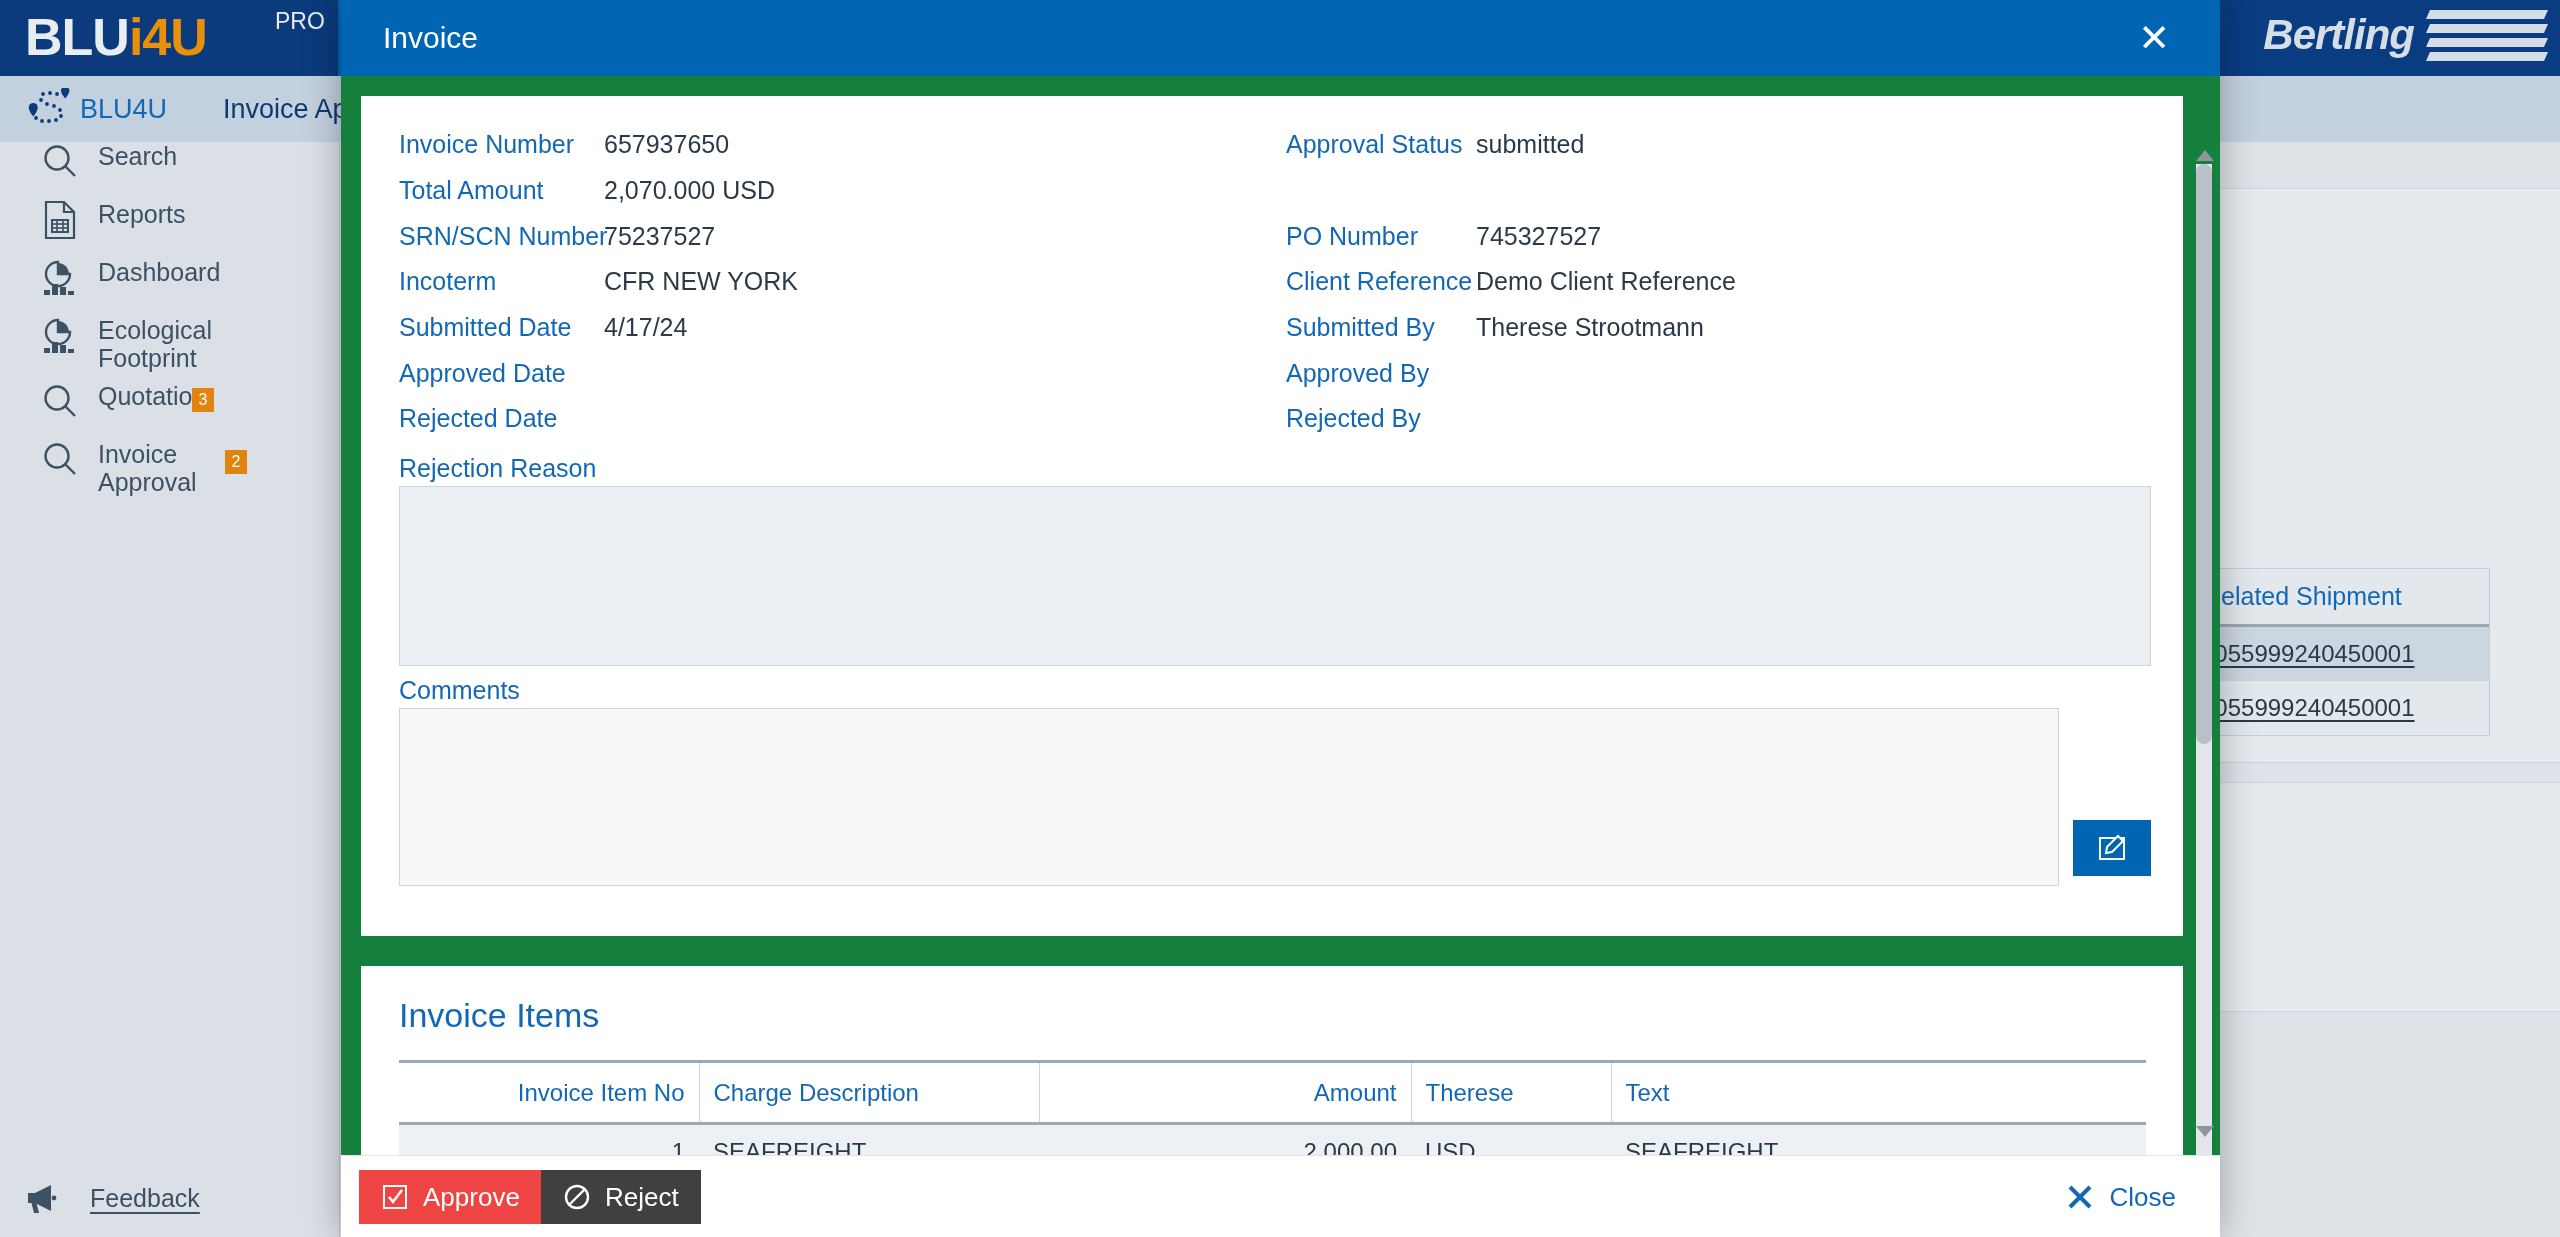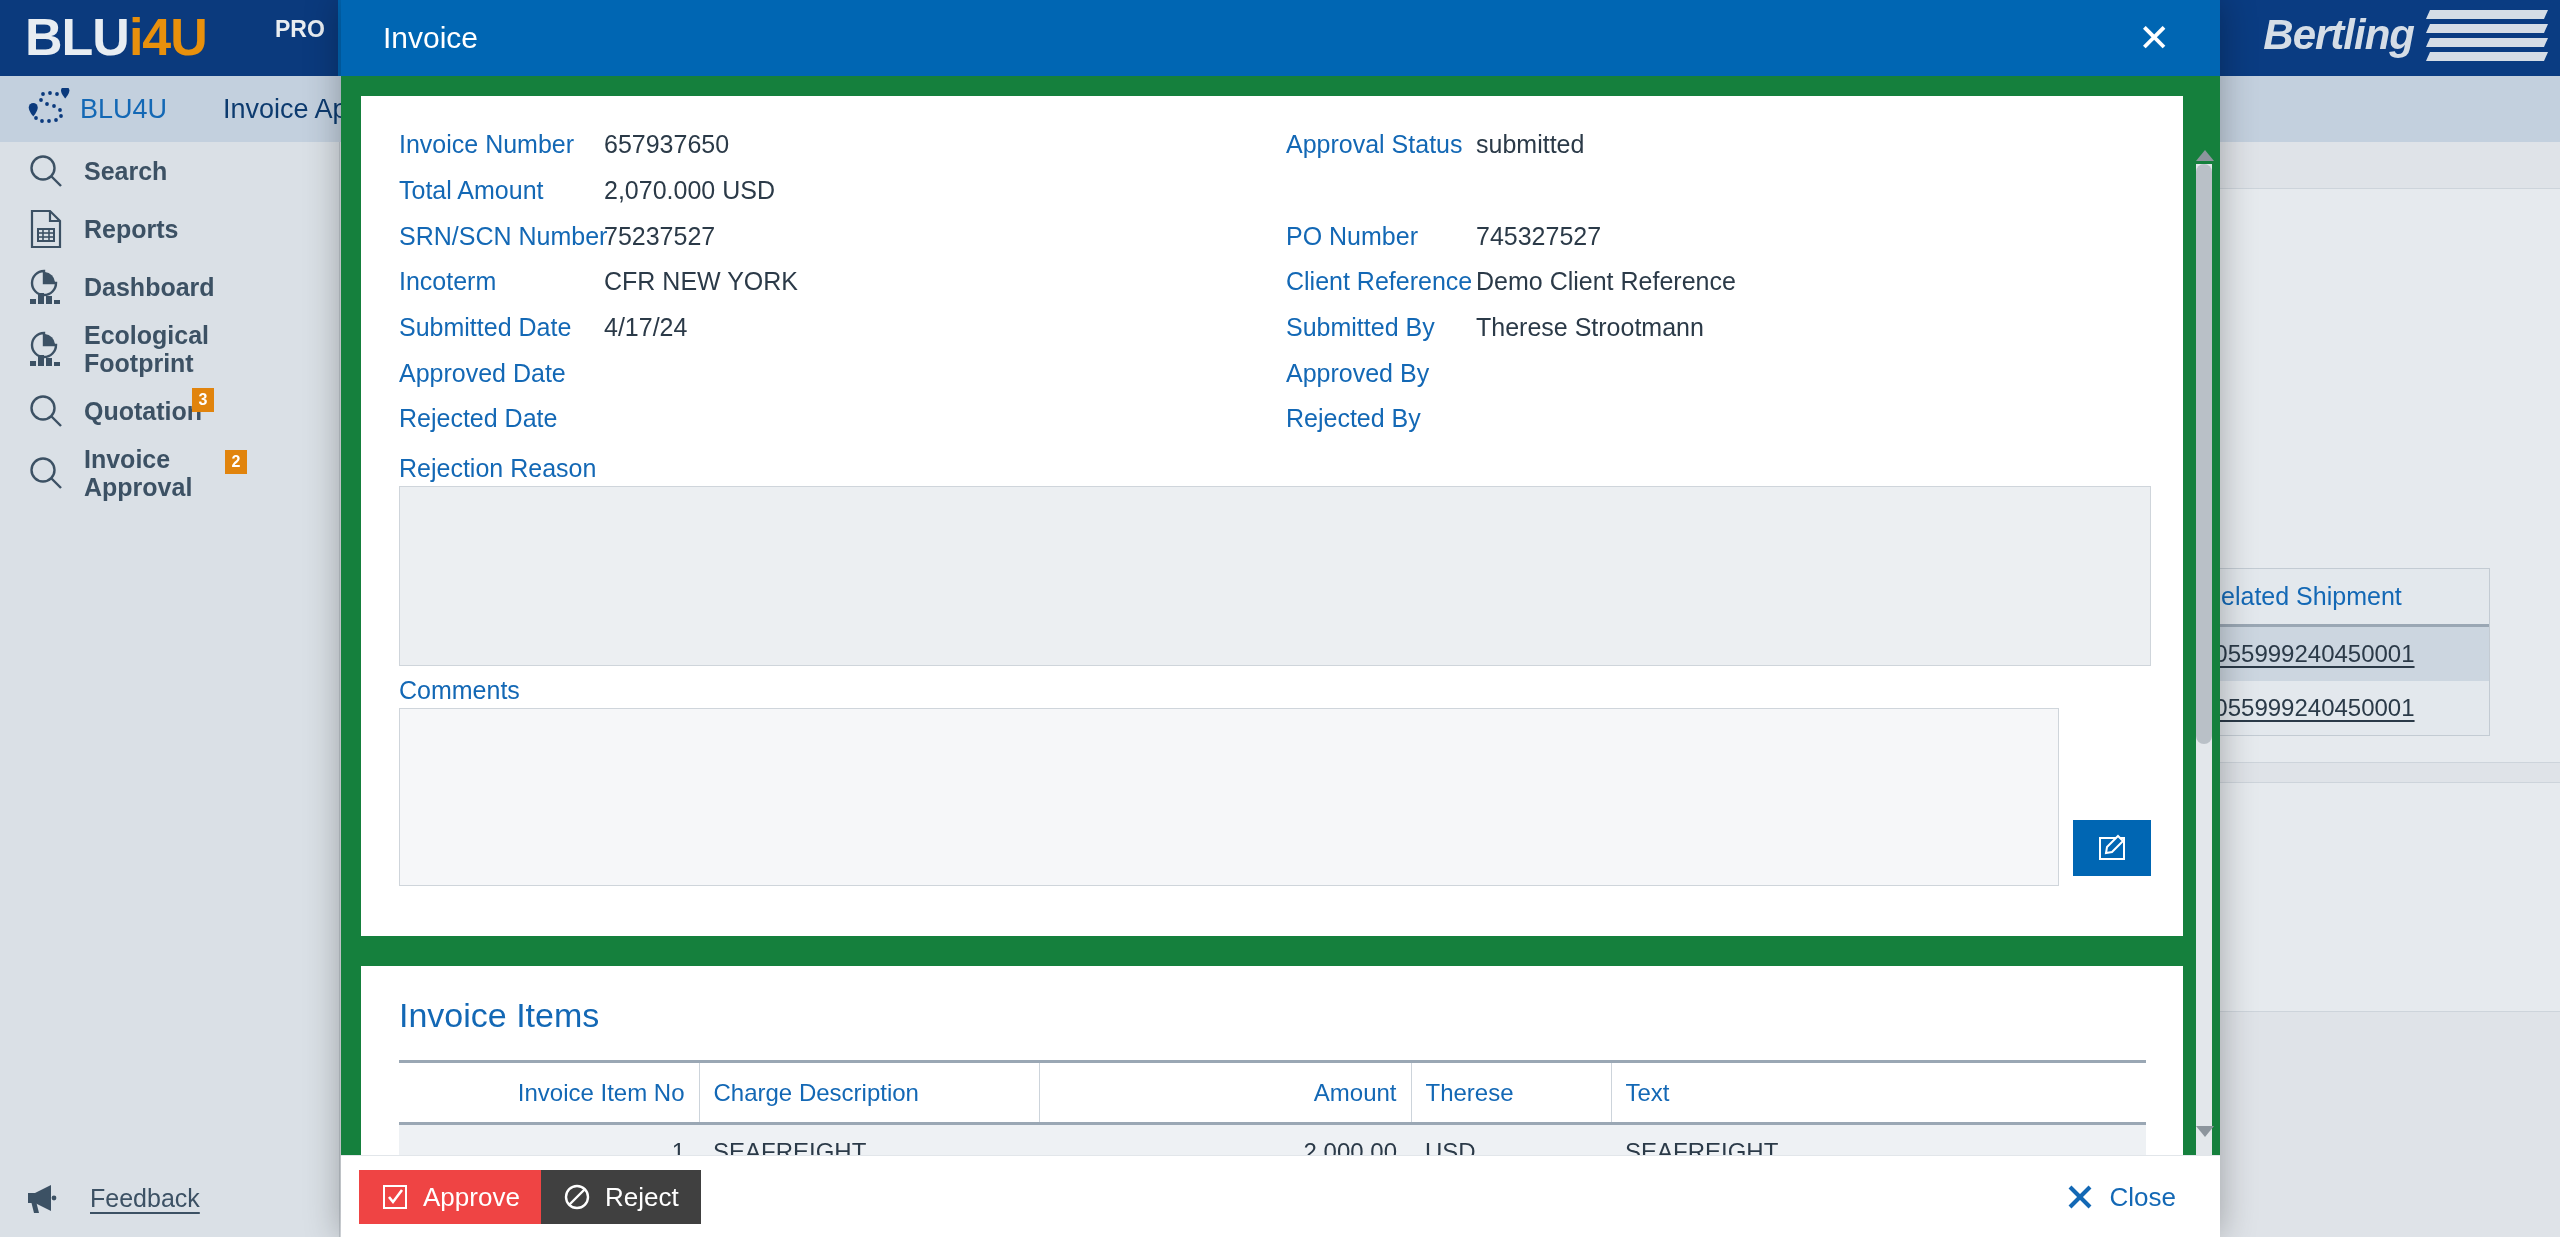--- a/index.html
+++ b/index.html
@@ -24,22 +24,22 @@
     position: absolute; left: 338px; top: 0; width: 1007px; height: 76px;
     background: #0066b3;
   }
   .logo-blu4u {
     position: absolute; left: 25px; top: 8px;
     font-size: 52px; font-weight: bold; letter-spacing: -1px;
     color: #e8edf2; line-height: 58px; white-space: nowrap;
   }
   .logo-blu4u .orange { color: #e8900c; }
   .logo-pro {
-    position: absolute; left: 275px; top: 16px;
-    font-size: 23px; font-weight: bold; color: #e9edf1; letter-spacing: 0px;
+    position: absolute; left: 275px; top: 8px;
+    font-size: 23px; font-weight: normal; color: #e9edf1; letter-spacing: 0px;
   }
   .bertling {
     position: absolute; right: 14px; top: 4px;
     height: 62px; display: flex; align-items: center; gap: 14px;
   }
   .bertling-word {
     font-family: "Liberation Sans", sans-serif;
     font-size: 42px; font-style: italic; font-weight: bold;
     color: #d5dde6; letter-spacing: -1px;
   }
@@ -65,23 +65,22 @@
   .page-title-bg {
     margin-left: 56px; color: #0d3b6f; font-size: 27px; font-weight: 500;
   }
 
   
   .sidebar {
     position: absolute; left: 0; top: 142px; width: 340px; height: 1095px;
     background: #dae0e6; border-right: 1px solid #c0c7ce;
   }
   .side-item {
-    display: flex; align-items: center; height: 58px; padding-left: 22px;
+    display: flex; align-items: flex-start; height: 58px; padding-left: 36px;
     position: relative;
-    font-weight: bold;
   }
   .side-item.tall { height: 66px; }
   .side-ico { width: 48px; flex: 0 0 48px; display: flex; align-items: center; justify-content: center; }
   .side-label {
     margin-left: 14px; color: #3c5164; font-size: 25px; line-height: 28px;
     white-space: pre-line;
   }
   .side-badge {
     position: absolute; left: 192px; top: 6px;
     background: #e1840d; color: #fff; font-size: 16px;

